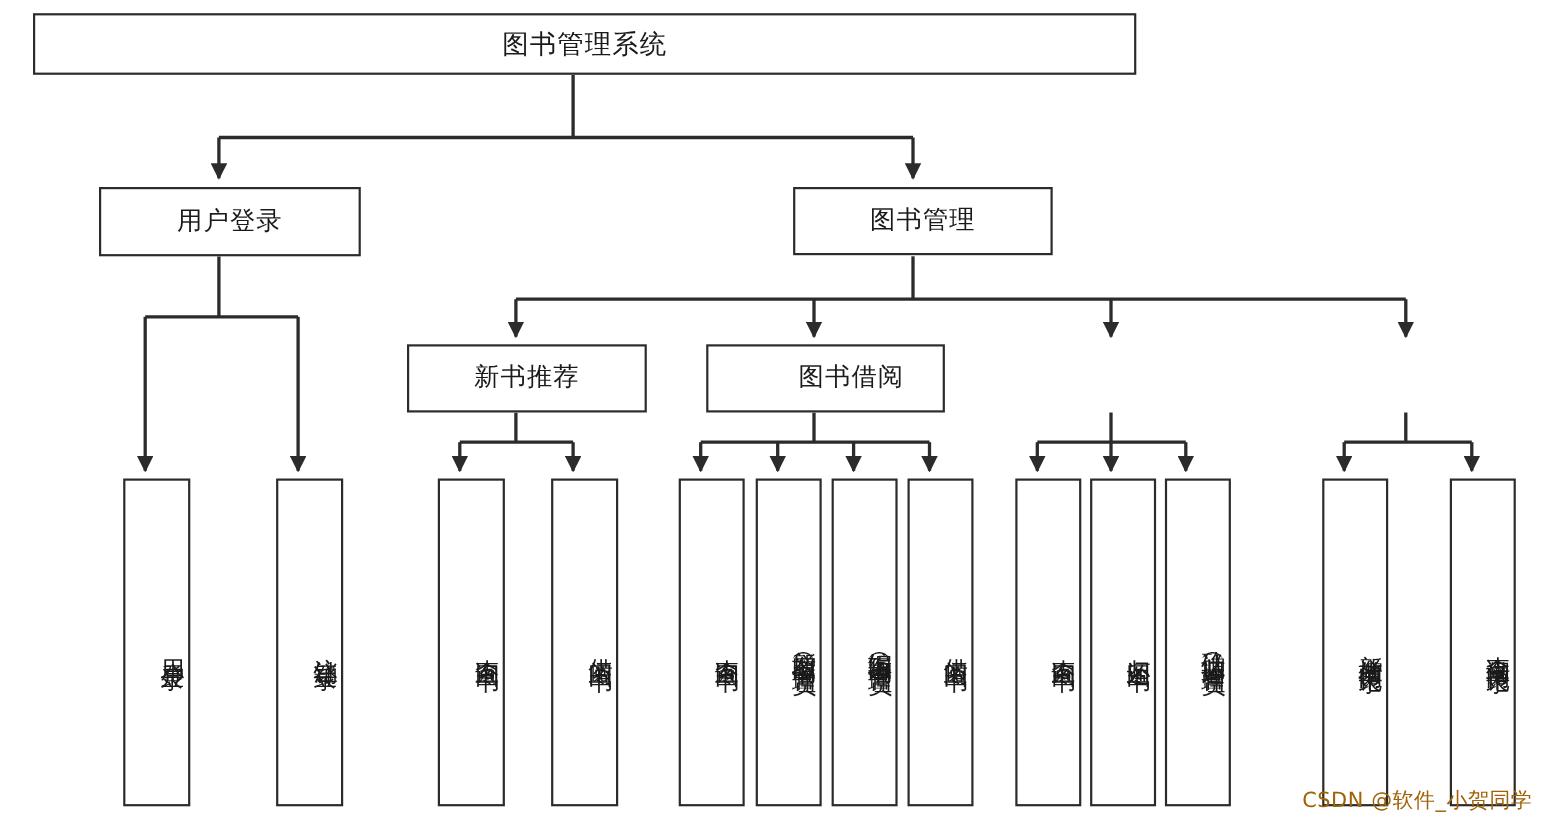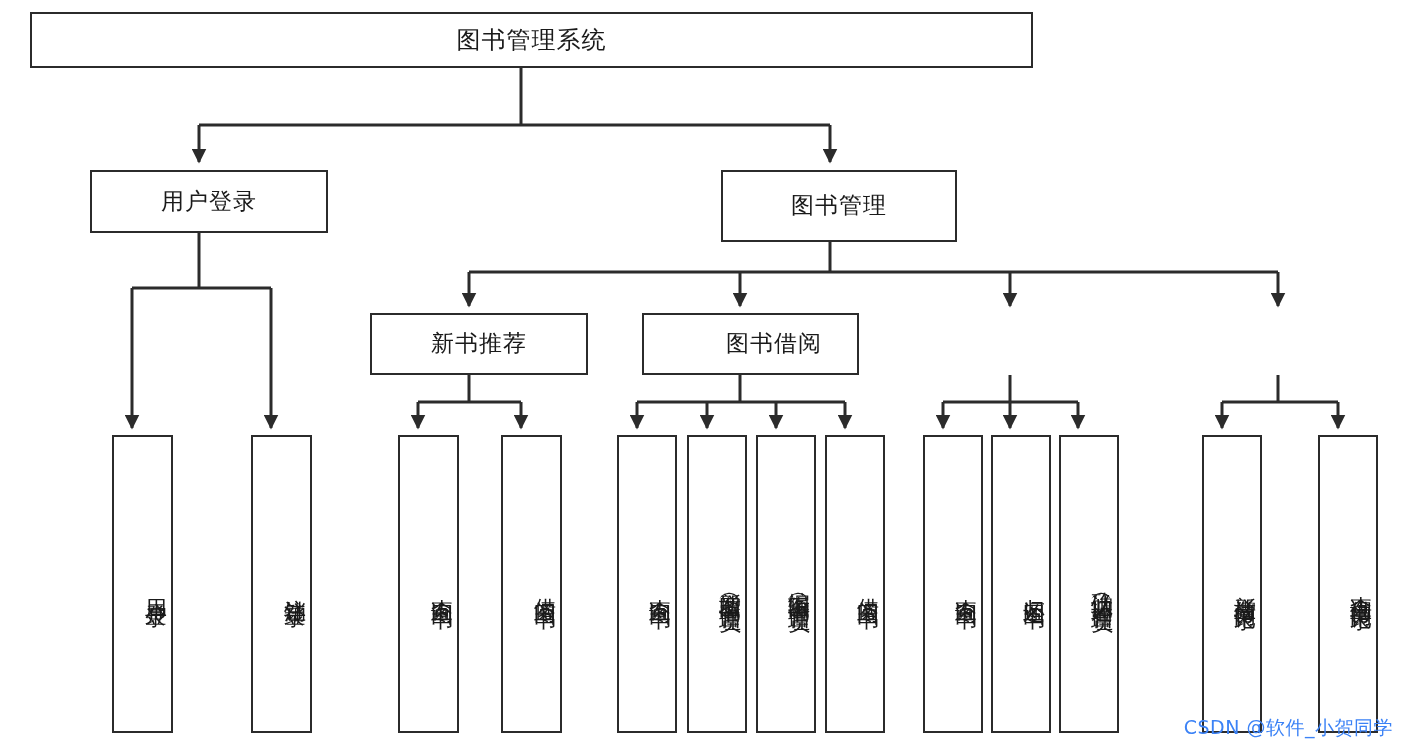--- a/index.html
+++ b/index.html
@@ -58,21 +58,21 @@
     writing-mode: vertical-rl;
     text-orientation: upright;
     display: block;
   }
   .node.root { font-size: 24px; }
   .watermark {
     position: absolute;
     right: 12px;
     bottom: 6px;
     font-size: 19px;
-    color: #3b82f6;
+    color: #a16207;
     letter-spacing: 0.5px;
     z-index: 3;
     white-space: nowrap;
   }
 </style>
 </head>
 <body>
 
 <div id="diagram">
 
@@ -122,21 +122,21 @@
       <path d="M 1278 375 L 1278 402"></path>
       <path d="M 1222 402 L 1338 402"></path>
       <path d="M 1222 402 L 1222 428" marker-end="url(#arrow)"></path>
       <path d="M 1338 402 L 1338 428" marker-end="url(#arrow)"></path>
     </g>
   </svg>
 
   <div class="node horiz root" style="left:20px; top:12px; width:1003px; height:56px;">图书管理系统</div>
 
   <div class="node horiz" style="left:80px; top:170px; width:238px; height:63px;">用户登录</div>
-  <div class="node horiz" style="left:711px; top:170px; width:236px; height:72px;">图书管理</div>
+  <div class="node horiz" style="left:711px; top:170px; width:236px; height:62px;">图书管理</div>
 
   <div class="node horiz" style="left:360px; top:313px; width:218px; height:62px;">新书推荐</div>
   <div class="node horiz" style="left:632px; top:313px; width:217px; height:62px;padding-left:47px;">图书借阅</div>
 
   <div class="node vert" style="left:102px; top:435px; width:61px; height:298px;">
     <span class="vtext">用户登录</span>
   </div>
   <div class="node vert" style="left:241px; top:435px; width:61px; height:298px;">
     <span class="vtext">注销登录</span>
   </div>

